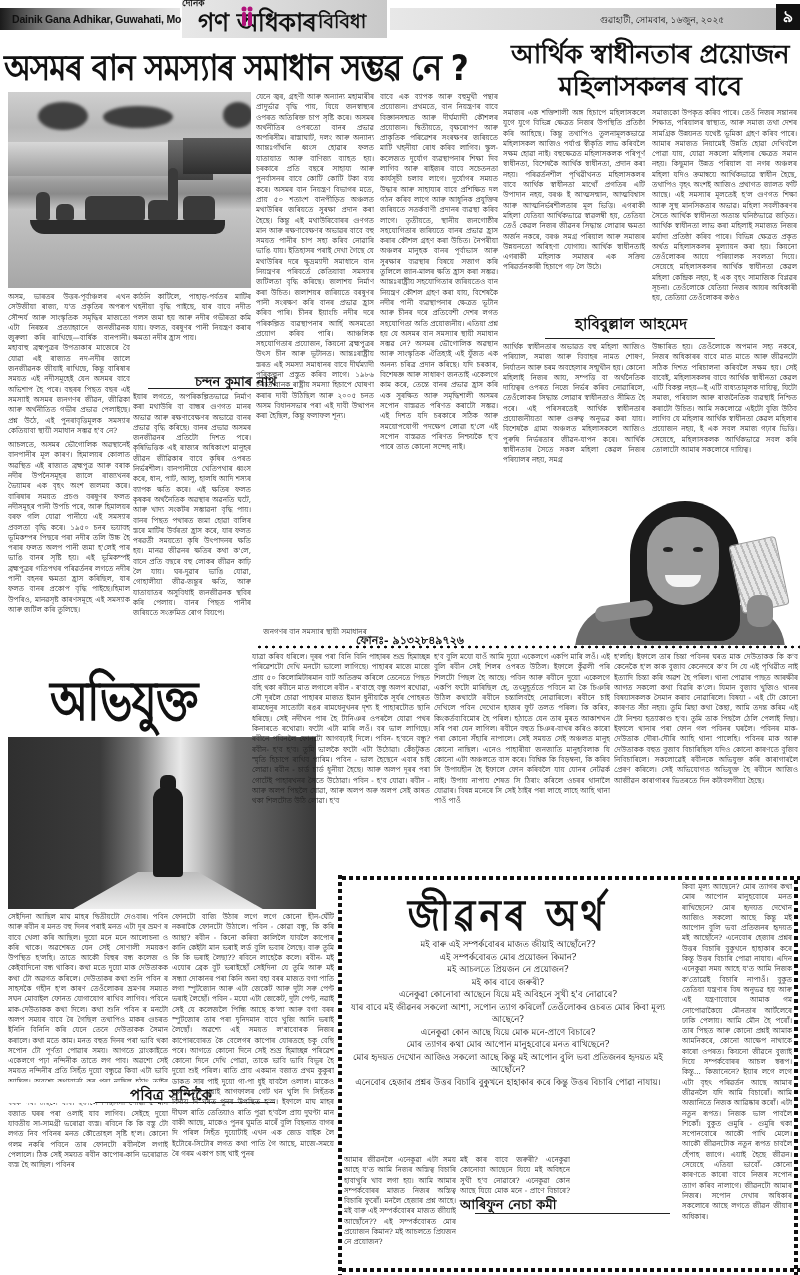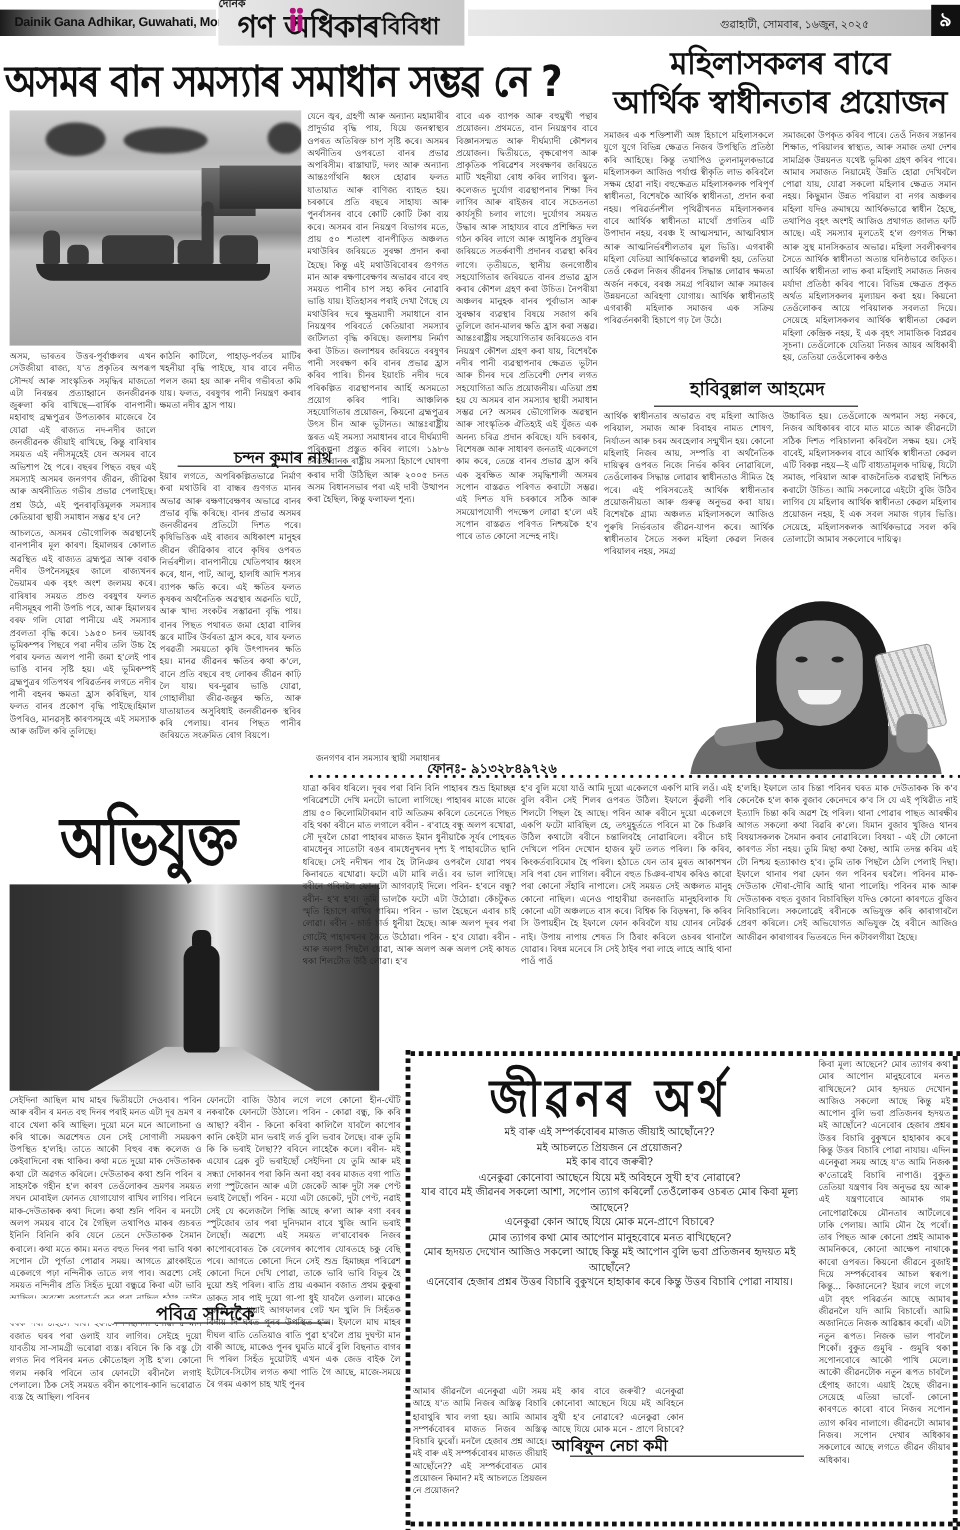--- a/index.html
+++ b/index.html
@@ -194,22 +194,22 @@
 <div class="col" style="left:256px;top:627px;width:118px;height:12px;text-align:center;">
   <p>জনগণৰ বান সমস্যাৰ স্থায়ী সমাধানৰ</p>
 </div>
 
 <div class="col" style="left:380px;top:92px;width:118px;height:540px;">
   <p>বাবে এক ব্যাপক আৰু বহুমুখী পন্থাৰ প্ৰয়োজন। প্ৰথমতে, বান নিয়ন্ত্ৰণৰ বাবে বিজ্ঞানসন্মত আৰু দীৰ্ঘম্যাদী কৌশলৰ প্ৰয়োজন। দ্বিতীয়তে, বৃক্ষৰোপণ আৰু প্ৰাকৃতিক পৰিৱেশৰ সংৰক্ষণৰ জৰিয়তে মাটি খহনীয়া ৰোধ কৰিব লাগিব। স্কুল-কলেজত দুৰ্যোগ ব্যৱস্থাপনাৰ শিক্ষা দিব লাগিব আৰু ৰাইজৰ বাবে সচেতনতা কাৰ্যসূচী চলাব লাগে। দুৰ্যোগৰ সময়ত উদ্ধাৰ আৰু সাহায্যৰ বাবে প্ৰশিক্ষিত দল গঠন কৰিব লাগে আৰু আধুনিক প্ৰযুক্তিৰ জৰিয়তে সতৰ্কবাণী প্ৰদানৰ ব্যৱস্থা কৰিব লাগে। তৃতীয়তে, স্থানীয় জনগোষ্ঠীৰ সহযোগিতাৰ জৰিয়তে বানৰ প্ৰভাৱ হ্ৰাস কৰাৰ কৌশল গ্ৰহণ কৰা উচিত। নৈপৰীয়া অঞ্চলৰ মানুহক বানৰ পূৰ্বাভাস আৰু সুৰক্ষাৰ ব্যৱস্থাৰ বিষয়ে সজাগ কৰি তুলিলে জান-মালৰ ক্ষতি হ্ৰাস কৰা সম্ভৱ। আন্তঃৰাষ্ট্ৰীয় সহযোগিতাৰ জৰিয়তেও বান নিয়ন্ত্ৰণ কৌশল গ্ৰহণ কৰা যায়, বিশেষকৈ নদীৰ পানী ব্যৱস্থাপনাৰ ক্ষেত্ৰত ভূটান আৰু চীনৰ দৰে প্ৰতিবেশী দেশৰ লগত সহযোগিতা অতি প্ৰয়োজনীয়। এতিয়া প্ৰশ্ন হয় যে অসমৰ বান সমস্যাৰ স্থায়ী সমাধান সম্ভৱ নে? অসমৰ ভৌগোলিক অৱস্থান আৰু সাংস্কৃতিক ঐতিহ্যই এই যুঁজত এক অনন্য চৰিত্ৰ প্ৰদান কৰিছে। যদি চৰকাৰ, বিশেষজ্ঞ আৰু সাধাৰণ জনতাই একেলগে কাম কৰে, তেন্তে বানৰ প্ৰভাৱ হ্ৰাস কৰি এক সুৰক্ষিত আৰু সমৃদ্ধিশালী অসমৰ সপোন বাস্তৱত পৰিণত কৰাটো সম্ভৱ। এই দিশত যদি চৰকাৰে সঠিক আৰু সময়োপযোগী পদক্ষেপ লোৱা হ'লে এই সপোন বাস্তৱত পৰিণত নিশ্চয়কৈ হ'ব পাৰে তাত কোনো সন্দেহ নাই।</p>
 </div>
 <div class="phone">ফোনঃ- ৯১৩২৮৪৯৭২৬</div>
 
 <div class="abs headline-right">
+  <div>আৰ্থিক স্বাধীনতাৰ প্ৰয়োজন</div>
   <div>মহিলাসকলৰ বাবে</div>
-  <div>আৰ্থিক স্বাধীনতাৰ প্ৰয়োজন</div>
 </div>
 
 <div class="col" style="left:503px;top:108px;width:142px;height:228px;">
   <p>সমাজৰ এক শক্তিশালী অঙ্গ হিচাপে মহিলাসকলে যুগে যুগে বিভিন্ন ক্ষেত্ৰত নিজৰ উপস্থিতি প্ৰতিষ্ঠা কৰি আহিছে। কিন্তু তথাপিও তুলনামূলকভাৱে মহিলাসকল আজিও পৰ্যাপ্ত স্বীকৃতি লাভ কৰিবলৈ সক্ষম হোৱা নাই। বহুক্ষেত্ৰত মহিলাসকলক পৰিপূৰ্ণ স্বাধীনতা, বিশেষকৈ আৰ্থিক স্বাধীনতা, প্ৰদান কৰা নহয়। পৰিৱৰ্তনশীল পৃথিৱীখনত মহিলাসকলৰ বাবে আৰ্থিক স্বাধীনতা মাথোঁ প্ৰগতিৰ এটি উপাদান নহয়, বৰঞ্চ ই আত্মসন্মান, আত্মবিশ্বাস আৰু আত্মনিৰ্ভৰশীলতাৰ মূল ভিত্তি। এগৰাকী মহিলা যেতিয়া আৰ্থিকভাৱে স্বাৱলম্বী হয়, তেতিয়া তেওঁ কেৱল নিজৰ জীৱনৰ সিদ্ধান্ত লোৱাৰ ক্ষমতা অৰ্জন নকৰে, বৰঞ্চ সমগ্ৰ পৰিয়াল আৰু সমাজৰ উন্নয়নতো অৰিহণা যোগায়। আৰ্থিক স্বাধীনতাই এগৰাকী মহিলাক সমাজৰ এক সক্ৰিয় পৰিৱৰ্তনকাৰী হিচাপে গঢ় লৈ উঠে।</p>
 </div>
 <div class="byline" style="left:575px;top:312px;font-size:15px;">হাবিবুল্লাল আহমেদ</div>
 <div class="rule" style="left:545px;top:338px;width:170px;"></div>
 <div class="col" style="left:503px;top:342px;width:142px;height:150px;">
   <p>আৰ্থিক স্বাধীনতাৰ অভাৱত বহু মহিলা আজিও পৰিয়াল, সমাজ আৰু বিবাহৰ নামত শোষণ, নিৰ্যাতন আৰু চৰম অবহেলাৰ সন্মুখীন হয়। কোনো মহিলাই নিজৰ আয়, সম্পত্তি বা অৰ্থনৈতিক দায়িত্বৰ ওপৰত নিজে নিৰ্ভৰ কৰিব নোৱাৰিলে, তেওঁলোকৰ সিদ্ধান্ত লোৱাৰ স্বাধীনতাও সীমিত হৈ পৰে। এই পৰিসৰতেই আৰ্থিক স্বাধীনতাৰ প্ৰয়োজনীয়তা আৰু গুৰুত্ব অনুভৱ কৰা যায়। বিশেষকৈ গ্ৰাম্য অঞ্চলত মহিলাসকলে আজিও পুৰুষি নিৰ্ভৰতাৰ জীৱন-যাপন কৰে। আৰ্থিক স্বাধীনতাৰ সৈতে সকল মহিলা কেৱল নিজৰ পৰিয়ালৰ নহয়, সমগ্ৰ</p>
 </div>
@@ -269,20 +269,21 @@
 <div class="col" style="left:614px;top:652px;width:184px;height:225px;">
   <p>হ'লহি। ইফালে তাৰ চিন্তা পবিনৰ ঘৰত মাক দেউতাকক কি ক'ব কেনেকৈ হ'ল কাক বুজাব কেনেদৰে ক'ব সি যে এই পৃথিৱীত নাই ইত্যাদি চিন্তা কৰি অৱশ হৈ পৰিল। থানা পোৱাৰ পাছত আৰক্ষীৰ আগত সকলো কথা বিৱৰি ক'লে। যিমান বুজাব খুজিও থানৰ বিষয়াসকলক সৈমান কৰাব নোৱাৰিলে। বিষয়া - এই টো কোনো কাৰণত সঁচা নহয়। তুমি মিছা কথা কৈছা, আমি তদন্ত কৰিম এই টো নিশ্চয় হত্যাকাণ্ড হ'ব। তুমি তাক পিছলৈ ঠেলি পেলাই দিছা। ইফালে থানাৰ পৰা ফোন গল পবিনৰ ঘৰলৈ। পবিনৰ মাক-দেউতাক দৌৰা-দৌৰি আহি থানা পালেহি। পবিনৰ মাক আৰু দেউতাকক বহুত বুজাব বিচাৰিছিল যদিও কোনো কাৰণতে বুজিব নিবিচাৰিলে। সকলোৱেই ৰবীনকে অভিযুক্ত কৰি কাৰাগাৰলৈ প্ৰেৰণ কৰিলে। সেই অভিযোগত অভিযুক্ত হৈ ৰবীনে আজিও আজীৱন কাৰাগাৰৰ ভিতৰতে দিন কটাবলগীয়া হৈছে।</p>
 </div>
 
 <div class="squares-h" style="left:342px;top:876px;width:458px;"></div>
 
 <div class="abs jiban-box">
   <div class="jiban-title">জীৱনৰ অৰ্থ</div>
   <div class="jiban-poem">
     <div>মই বাৰু এই সম্পৰ্কবোৰৰ মাজত জীয়াই আছোঁনে??</div>
+    <div>এই সম্পৰ্কবোৰত মোৰ প্ৰয়োজন কিমান?</div>
     <div>মই আচলতে প্ৰিয়জন নে প্ৰয়োজন?</div>
     <div>মই কাৰ বাবে জৰুৰী?</div>
     <div>এনেকুৱা কোনোবা আছেনে যিয়ে মই অবিহনে সুখী হ'ব নোৱাৰে?</div>
     <div>যাৰ বাবে মই জীৱনৰ সকলো আশা, সপোন ত্যাগ কৰিলোঁ তেওঁলোকৰ ওচৰত মোৰ কিবা মূল্য আছেনে?</div>
     <div>এনেকুৱা কোন আছে যিয়ে মোক মনে-প্ৰাণে বিচাৰে?</div>
     <div>মোৰ ত্যাগৰ কথা মোৰ আপোন মানুহবোৰে মনত ৰাখিছেনে?</div>
     <div>মোৰ হৃদয়ত দেখোন আজিও সকলো আছে কিন্তু মই আপোন বুলি ভবা প্ৰতিজনৰ হৃদয়ত মই আছোঁনে?</div>
     <div>এনেবোৰ হেজাৰ প্ৰশ্নৰ উত্তৰ বিচাৰি বুকুখনে হাহাকাৰ কৰে কিন্তু উত্তৰ বিচাৰি পোৱা নাযায়।</div>
   </div>
 </div>

